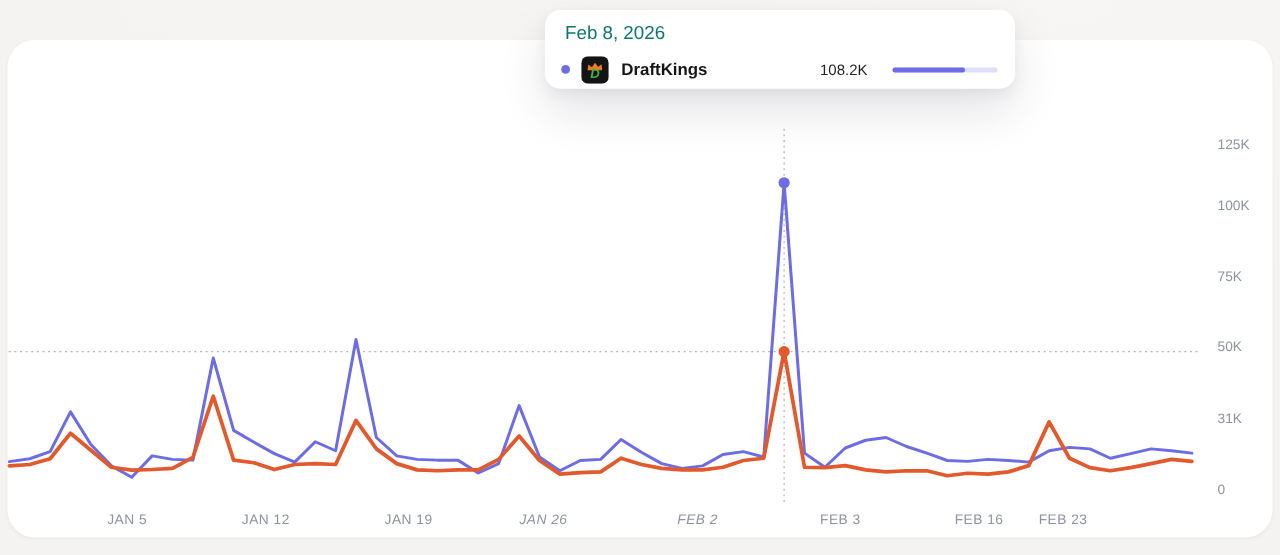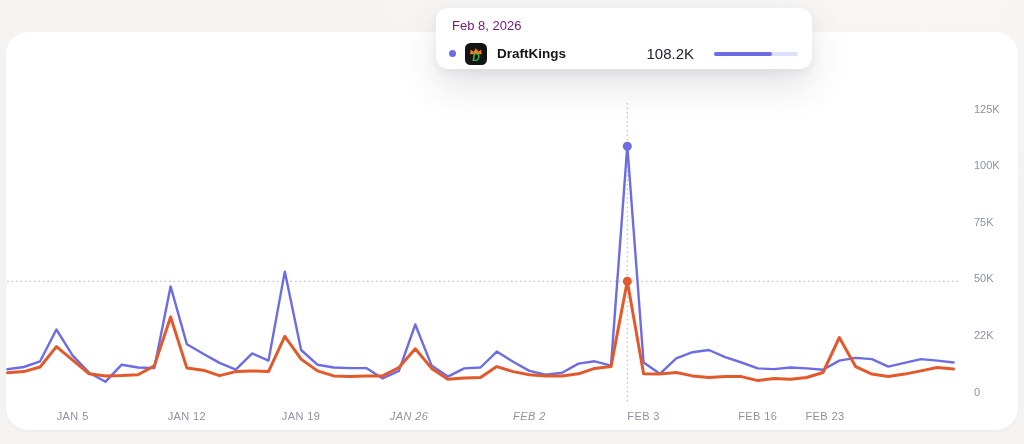--- a/index.html
+++ b/index.html
@@ -13,60 +13,60 @@
     background:#ffffff;border-radius:22px;
     box-shadow:0 1px 3px rgba(0,0,0,.04);
   }
   #chart-svg{position:absolute;left:0;top:0;}
   .y-axis,.x-axis{position:absolute;left:0;top:0;width:100%;height:100%;pointer-events:none;}
   .y-tick{
     position:absolute;left:974px;height:14px;line-height:14px;
     font-size:11px;color:#8e93a1;
   }
   .x-tick{
-    position:absolute;top:410px;width:90px;margin-left:-45px;text-align:center;
+    position:absolute;top:410px;width:90px;margin-left:-45px;text-align:right;
     font-size:11px;color:#8e93a1;letter-spacing:.4px;
   }
   .tooltip{
     position:absolute;left:436px;top:8px;width:376px;
     background:#ffffff;border-radius:12px;
     box-shadow:0 18px 36px rgba(50,50,70,.13),0 4px 10px rgba(50,50,70,.06);
   }
-  .tooltip-date{padding:10px 16px 5px 16px;font-size:13px;color:#701a75;}
+  .tooltip-date{padding:10px 16px 5px 16px;font-size:15px;color:#0f766e;}
   .t-row{display:flex;align-items:center;height:31px;padding:0 12px 0 13px;}
   .t-row.hl{background:#f0f1f4;border-radius:0 0 12px 12px;}
   .dot{width:7px;height:7px;border-radius:50%;margin-right:9px;flex:none;}
   .app-icon{width:22px;height:22px;margin-right:10px;flex:none;display:flex;}
   .app-icon svg{width:22px;height:22px;}
   .t-name{font-size:13.5px;font-weight:700;color:#161619;flex:1;}
-  .t-value{font-size:15px;font-weight:500;color:#232329;margin-right:20px;}
+  .t-value{font-size:12px;font-weight:500;color:#232329;margin-right:20px;}
   .bar{width:84px;height:4px;border-radius:2px;position:relative;flex:none;margin-right:2px;}
   .bar-fill{position:absolute;left:0;top:0;height:100%;border-radius:2px;}
 </style>
 </head>
 <body>
 
 <div class="main-card"></div>
 
 <svg id="chart-svg" width="1024" height="444" viewBox="0 0 1024 444">
   <line id="ch-v" stroke-dasharray="1.5 3" stroke-width="1" fill="none" x1="627.2931034482758" x2="627.2931034482758" y1="103" y2="404" stroke="#b0b3ba"></line>
   <line id="ch-h" stroke-dasharray="1.5 3" stroke-width="1" fill="none" x1="7" x2="958" y1="281.3" y2="281.3" stroke="#b0b3ba"></line>
   <polyline id="s0" fill="none" stroke-width="2.4" stroke-linejoin="round" stroke-linecap="round" points="7.5,369.3 23.8,367.0 40.1,361.3 56.4,329.5 72.7,355.6 89.1,372.7 105.4,381.8 121.7,364.7 138.0,367.5 154.3,368.1 170.6,286.4 186.9,344.3 203.2,353.8 219.5,362.9 235.8,369.7 252.2,353.4 268.5,360.6 284.8,271.6 301.1,350.0 317.4,364.7 333.7,367.5 350.0,368.1 366.3,368.1 382.6,378.4 398.9,370.9 415.3,324.5 431.6,365.6 447.9,376.6 464.2,368.4 480.5,367.5 496.8,351.6 513.1,361.8 529.4,370.9 545.7,374.7 562.1,372.7 578.4,363.6 594.7,361.3 611.0,365.6 627.3,146.2 643.6,362.5 659.9,373.8 676.2,358.4 692.5,352.2 708.8,350.0 725.2,357.2 741.5,362.5 757.8,368.4 774.1,369.1 790.4,367.5 806.7,368.4 823.0,369.7 839.3,360.6 855.6,357.9 871.9,359.1 888.3,366.6 904.6,362.9 920.9,359.1 937.2,360.6 953.5,362.5" stroke="#6c6ce4"></polyline>
   <polyline id="s1" fill="none" stroke-width="3" stroke-linejoin="round" stroke-linecap="round" points="7.5,372.7 23.8,371.6 40.1,367.0 56.4,346.6 72.7,360.2 89.1,373.8 105.4,376.1 121.7,375.6 138.0,374.7 154.3,365.9 170.6,317.0 186.9,368.1 203.2,370.2 219.5,375.6 235.8,371.6 252.2,370.9 268.5,371.6 284.8,336.3 301.1,359.1 317.4,370.9 333.7,375.9 350.0,376.6 366.3,375.9 382.6,375.9 398.9,367.5 415.3,348.8 431.6,368.4 447.9,379.3 464.2,378.1 480.5,377.5 496.8,366.6 513.1,371.6 529.4,374.7 545.7,375.9 562.1,375.9 578.4,373.8 594.7,368.4 611.0,366.6 627.3,281.3 643.6,373.8 659.9,374.1 676.2,372.5 692.5,375.9 708.8,377.5 725.2,376.6 741.5,376.6 757.8,380.6 774.1,378.6 790.4,379.3 806.7,377.5 823.0,372.5 839.3,337.5 855.6,366.6 871.9,374.1 888.3,376.6 904.6,374.1 920.9,370.9 937.2,367.5 953.5,369.1" stroke="#e2592c"></polyline>
   <circle id="d0" r="4.5" cx="627.3" cy="146.2" fill="#6c6ce4"></circle>
   <circle id="d1" r="4.5" cx="627.3" cy="281.3" fill="#e2592c"></circle>
 </svg>
 
 <div class="y-axis">
     <div class="y-tick" style="top: 385px;">0</div>
-    <div class="y-tick" style="top: 328.2px;">22K</div>
+    <div class="y-tick" style="top: 328.2px;">31K</div>
     <div class="y-tick" style="top: 271.4px;">50K</div>
     <div class="y-tick" style="top: 214.6px;">75K</div>
     <div class="y-tick" style="top: 157.8px; text-align: right;">100K</div>
-    <div class="y-tick" style="top: 102px;">125K</div>
+    <div class="y-tick" style="top: 109px;">125K</div>
   </div>
 <div class="x-axis">
     <div class="x-tick" style="left: 72.7px;">JAN 5</div>
     <div class="x-tick" style="left: 186.9px;">JAN 12</div>
     <div class="x-tick" style="left: 301.1px;">JAN 19</div>
     <div class="x-tick" style="left: 409px; font-style: italic;">JAN 26</div>
     <div class="x-tick" style="left: 529.4px; font-style: italic;">FEB 2</div>
     <div class="x-tick" style="left: 643.6px;">FEB 3</div>
     <div class="x-tick" style="left: 757.8px;">FEB 16</div>
     <div class="x-tick" style="left: 825px;">FEB 23</div>

